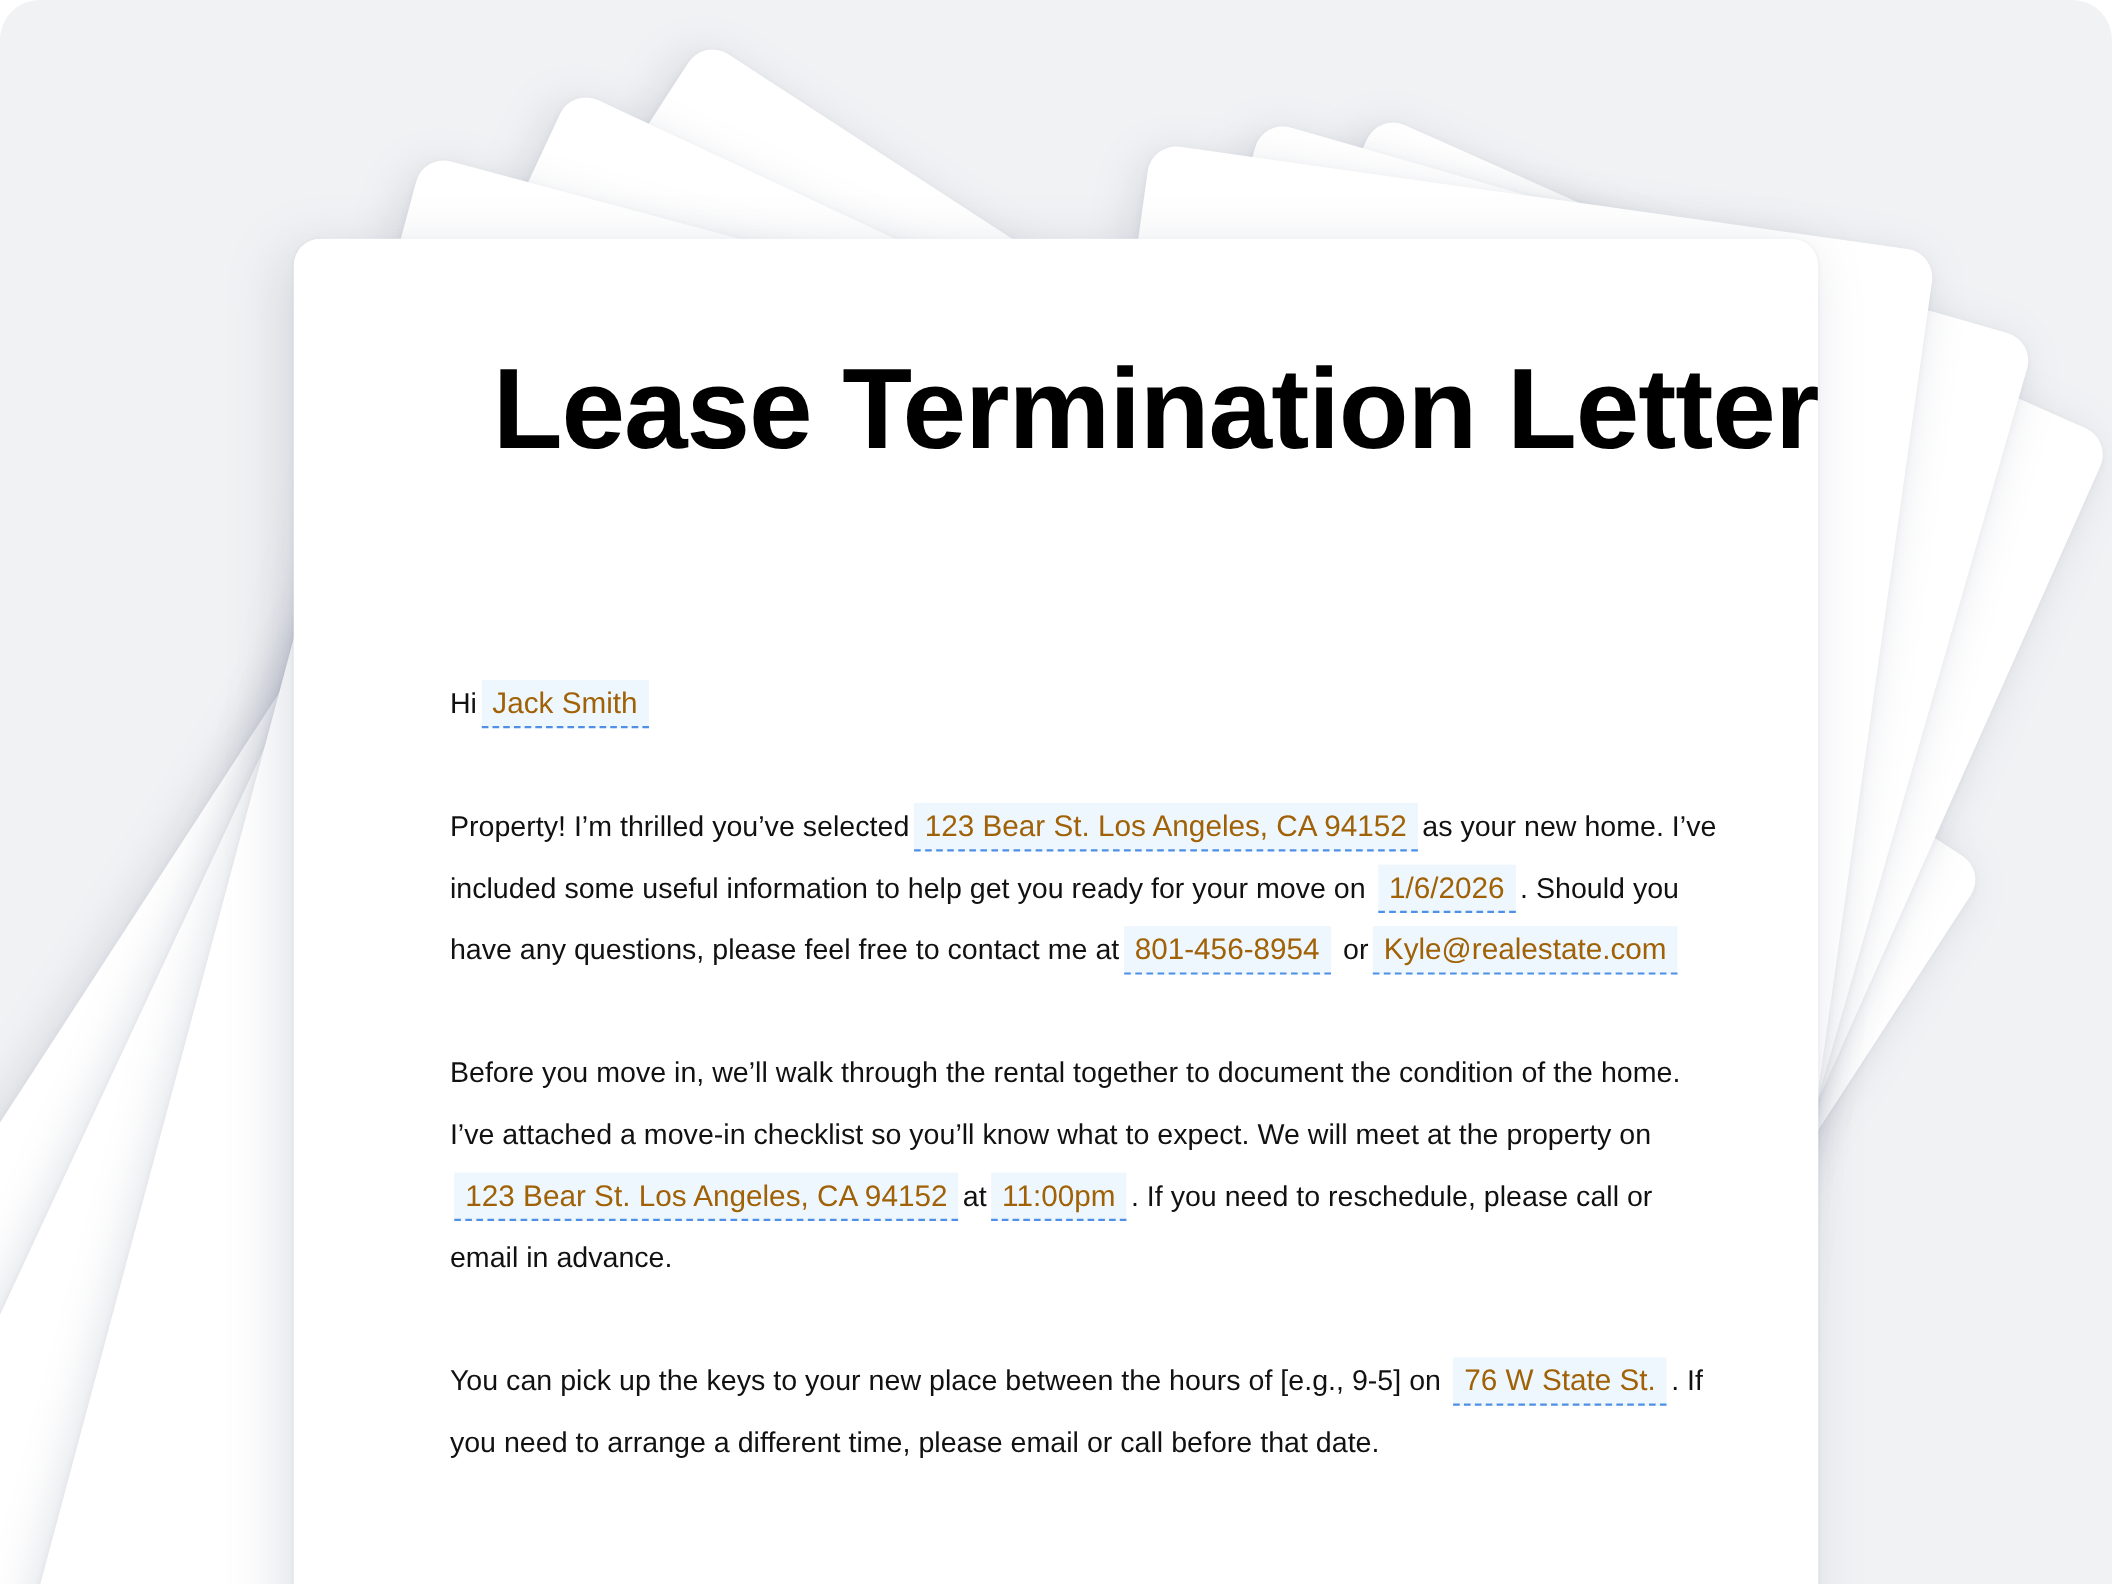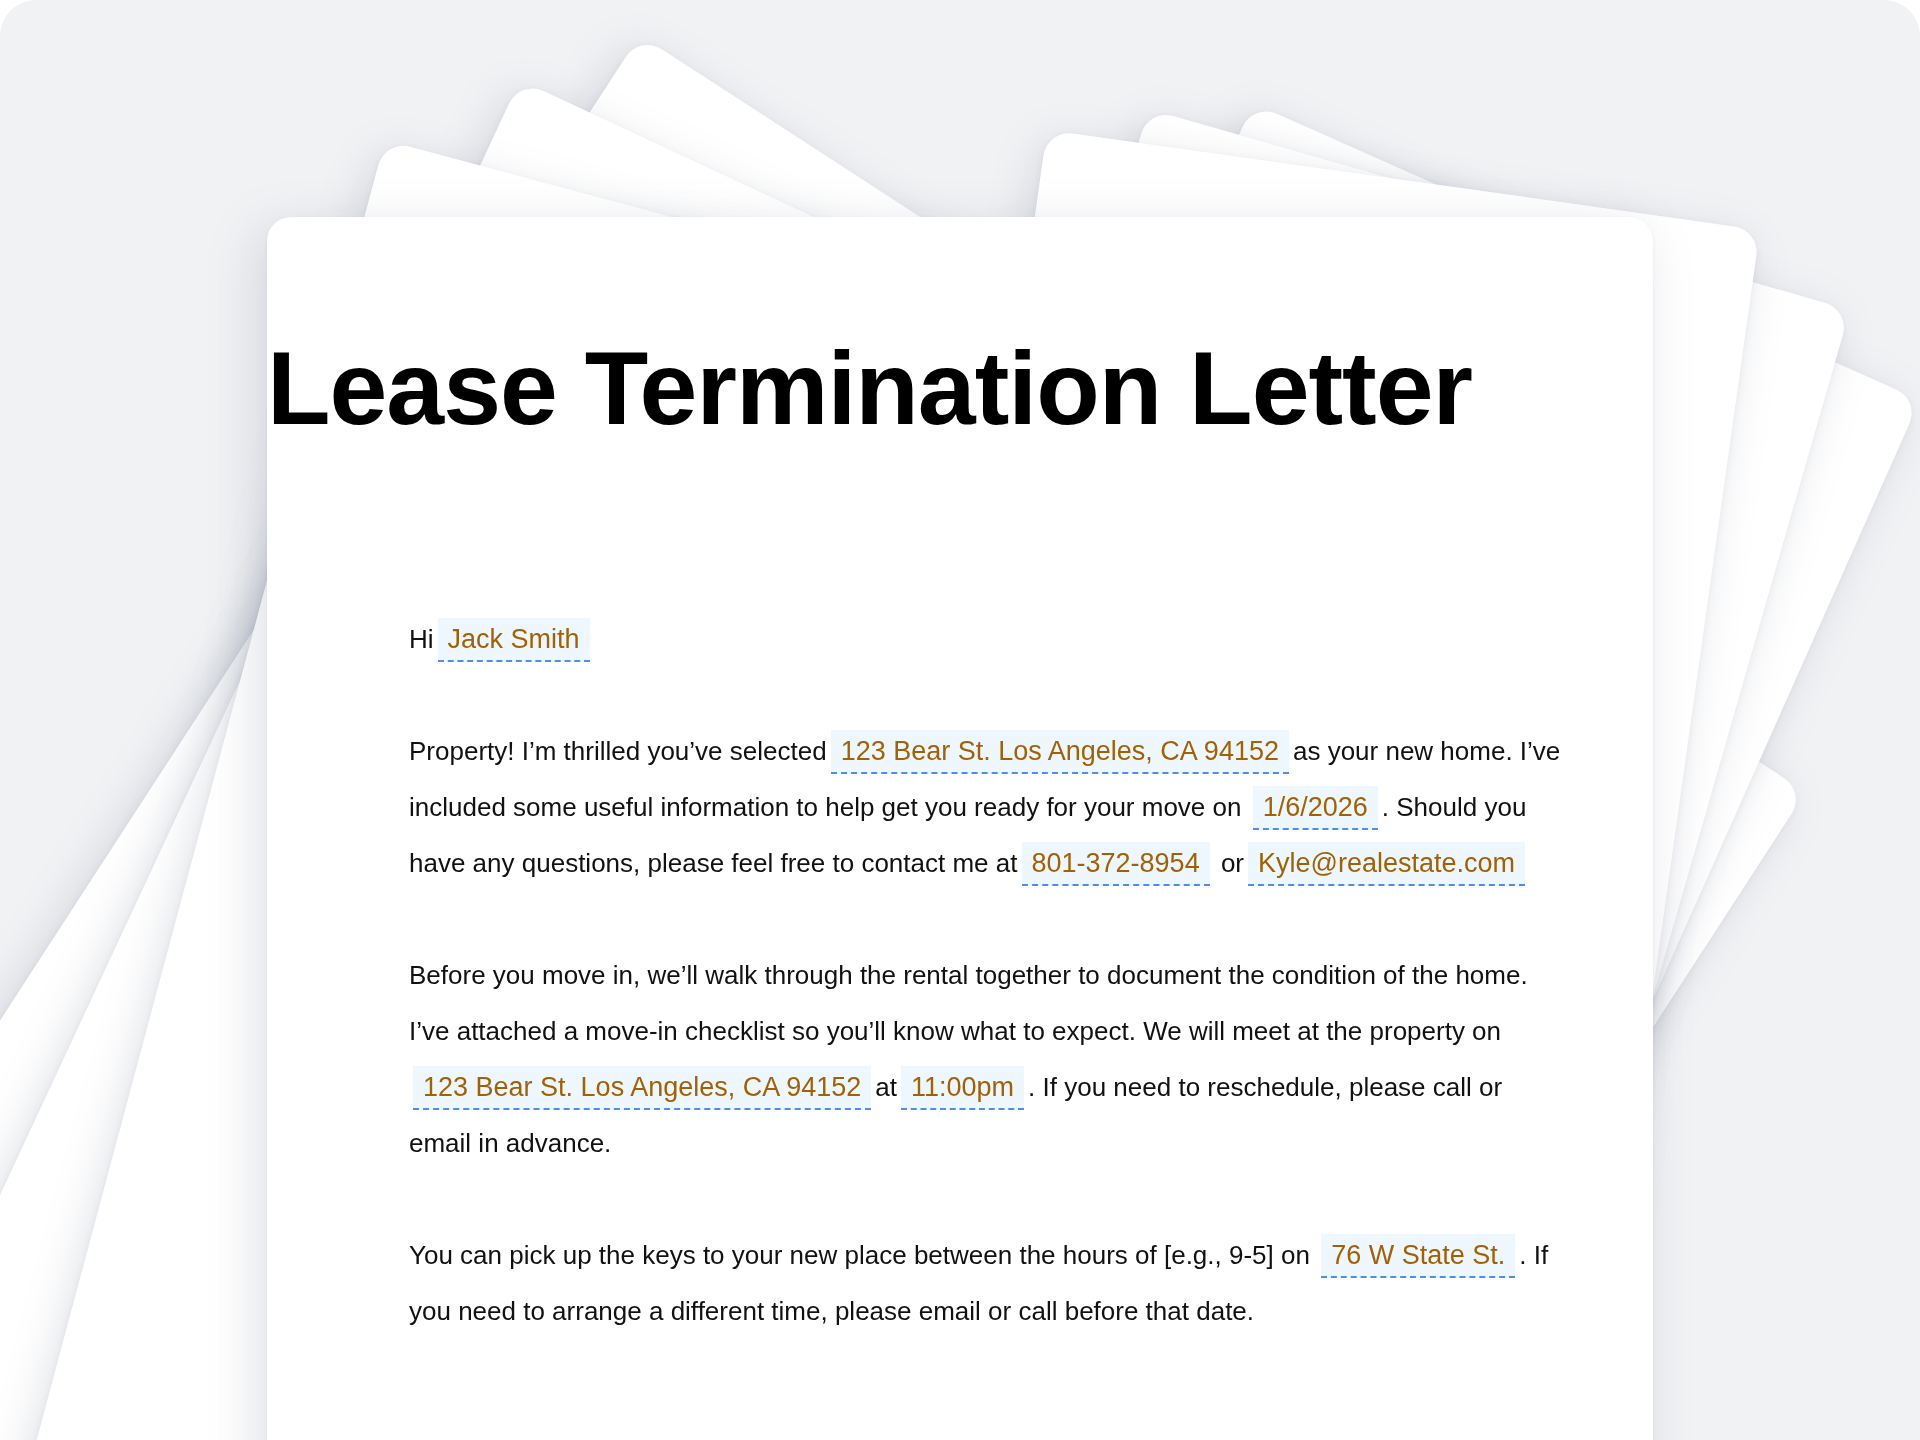--- a/index.html
+++ b/index.html
@@ -47,23 +47,23 @@
       height: 1300px;
       background: #ffffff;
       border-radius: 24px;
       box-shadow: -10px 12px 50px rgba(110, 118, 140, 0.22), 0 1px 3px rgba(110, 118, 140, 0.10);
     }
 
     .doc-title {
       position: absolute;
       left: 0;
       right: 0;
-      top: 96px;
+      top: 80px;
       margin: 0;
-      text-align: left;
+      text-align: right;
       font-family: "Liberation Sans", sans-serif;
       font-weight: 700;
       font-size: 104px;
       line-height: 150px;
       letter-spacing: -1px;
       color: #000000;
     }
     .doc-title span { display: block; }
 
     .doc-body {
@@ -117,21 +117,21 @@
       <span>Lease Termination Letter</span>
     </h1>
 
     <div class="doc-body">
       <p class="para">
         <span>Hi</span><span class="field">Jack Smith</span>
       </p>
 
       <p class="para">
         <span>Property! I’m thrilled you’ve selected</span><span class="field">123 Bear St. Los Angeles, CA 94152</span><span>as your new home. I’ve included some useful information to help get you ready for your move on</span>
-        <span class="field">1/6/2026</span><span>. Should you have any questions, please feel free to contact me at</span><span class="field">801-372-8954</span>
+        <span class="field">1/6/2026</span><span>. Should you have any questions, please feel free to contact me at</span><span class="field">801-456-8954</span>
         <span>or</span><span class="field">Kyle@realestate.com</span>
       </p>
 
       <p class="para">
         <span>Before you move in, we’ll walk through the rental together to document the condition of the home. I’ve attached a move-in checklist so you’ll know what to expect. We will meet at the property on</span><span class="field">123 Bear St. Los Angeles, CA 94152</span><span>at</span><span class="field">11:00pm</span><span>. If you need to reschedule, please call or email in advance.</span>
       </p>
 
       <p class="para tight">
         <span>You can pick up the keys to your new place between the hours of [e.g., 9-5] on</span>
         <span class="field">76 W State St.</span><span>. If you need to arrange a different time, please email or call before that date.</span>

